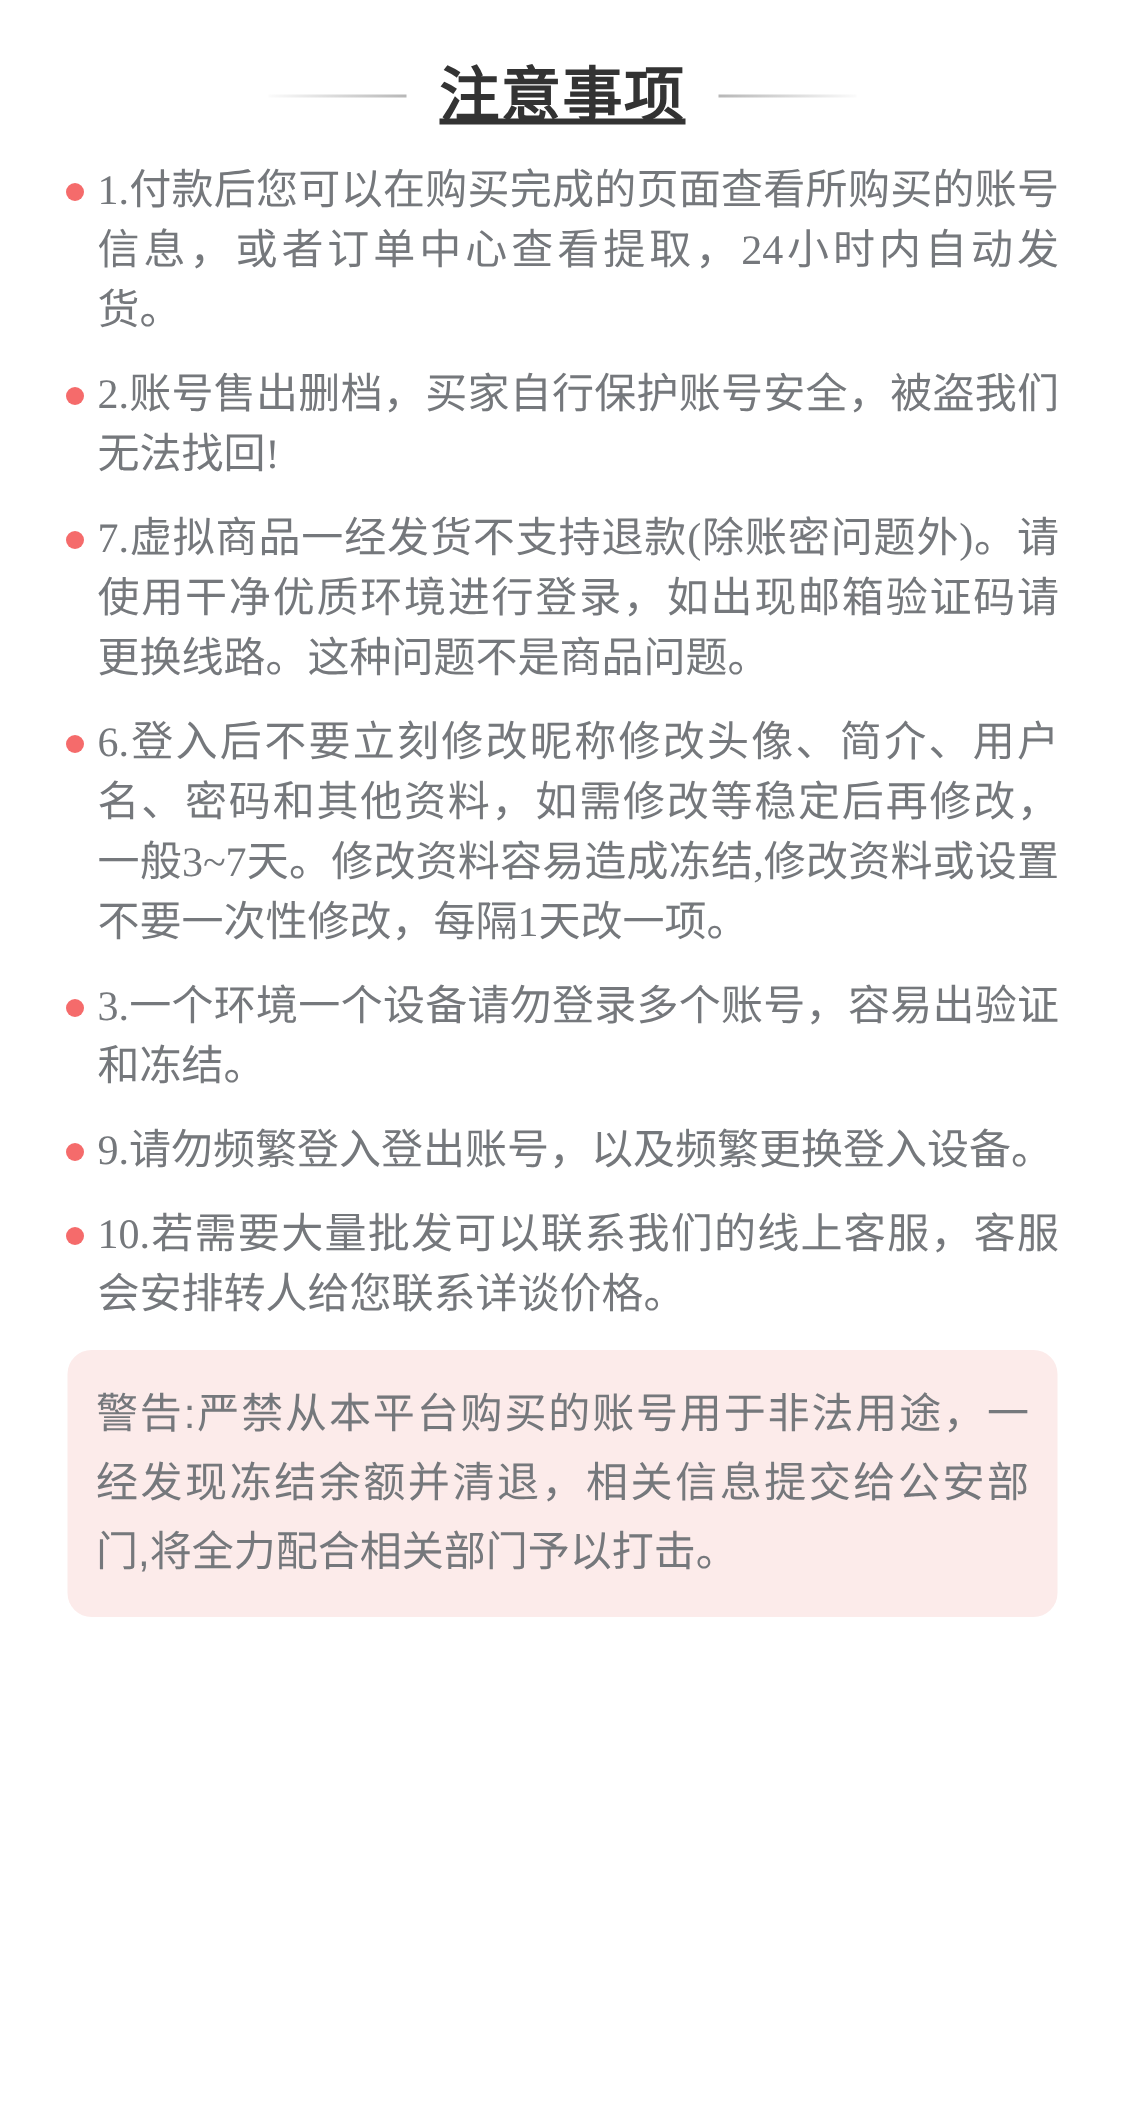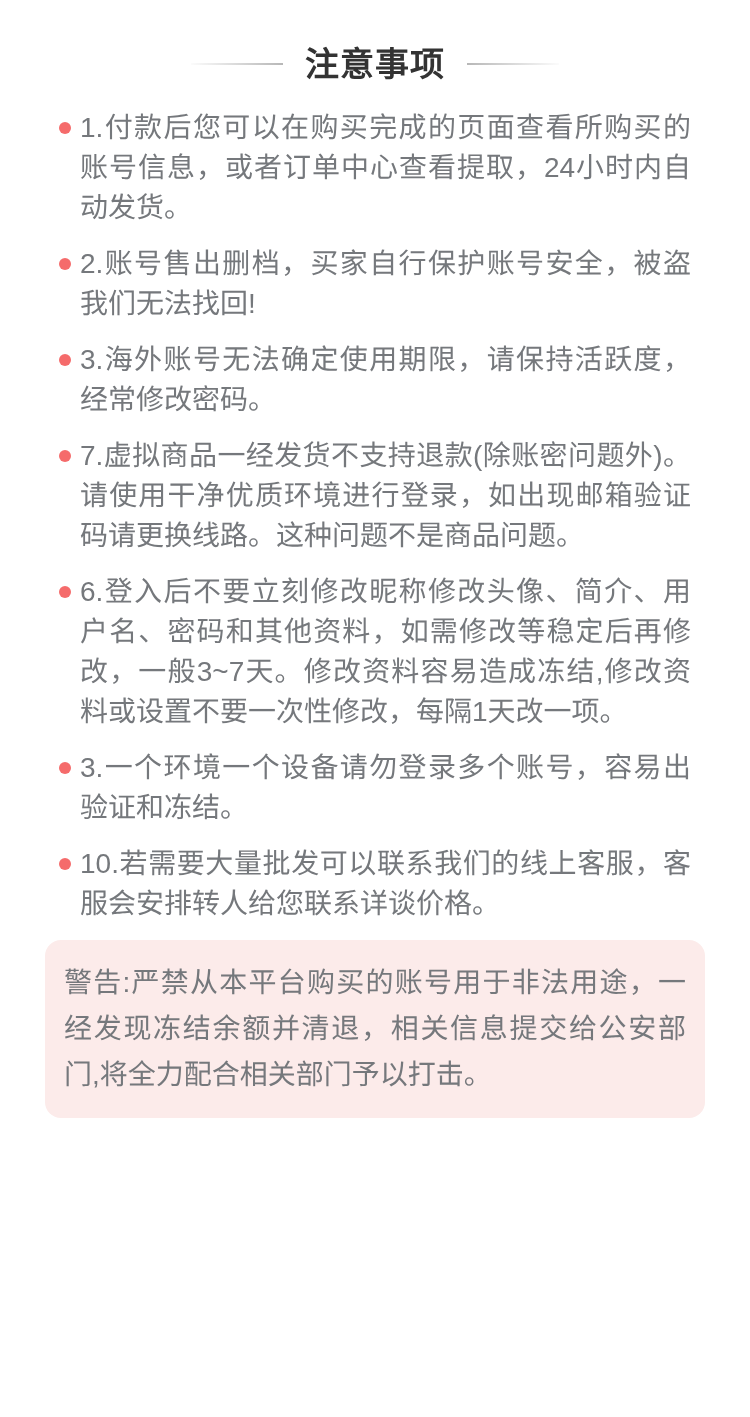--- a/index.html
+++ b/index.html
@@ -34,31 +34,33 @@
   .title-row .divider.left {
     background: linear-gradient(to left, #b7b7b7, rgba(183,183,183,0.05));
     margin-right: 22px;
   }
   .title-row .divider.right {
     background: linear-gradient(to right, #b7b7b7, rgba(183,183,183,0.05));
     margin-left: 22px;
   }
   .page-title {
     margin: 0;
-    font-size: 34px;
+    font-size: 40px;
     line-height: 44px;
     font-weight: bold;
     color: var(--title-color, #333333);
     letter-spacing: 1px;
+    text-decoration: underline;
   }
   
   .notice-list {
     list-style: none;
-    margin: 15px;
+    margin: 0;
     padding: 0 44px 0 65px;
+    font-family: Liberation Serif, serif;
   }
   .notice-item {
     position: relative;
     margin: 0 0 16px 0;
   }
   .notice-item:last-child { margin-bottom: 0; }
   .notice-item .dot {
     position: absolute;
     left: -21px;
     top: 14px;
@@ -109,33 +111,33 @@
       <li class="notice-item">
         <span class="dot"></span>
         <p class="txt">1.付款后您可以在购买完成的页面查看所购买的账号信息，或者订单中心查看提取，24小时内自动发货。</p>
       </li>
       <li class="notice-item">
         <span class="dot"></span>
         <p class="txt">2.账号售出删档，买家自行保护账号安全，被盗我们无法找回!</p>
       </li>
       <li class="notice-item">
         <span class="dot"></span>
-        <p class="txt">3.海外账号无法确定使用期限，请保持活跃度，经常修改密码。</p>
-      </li>
-      <li class="notice-item">
-        <span class="dot"></span>
         <p class="txt">7.虚拟商品一经发货不支持退款(除账密问题外)。请使用干净优质环境进行登录，如出现邮箱验证码请更换线路。这种问题不是商品问题。</p>
       </li>
       <li class="notice-item">
         <span class="dot"></span>
         <p class="txt">6.登入后不要立刻修改昵称修改头像、简介、用户名、密码和其他资料，如需修改等稳定后再修改，一般3~7天。修改资料容易造成冻结,修改资料或设置不要一次性修改，每隔1天改一项。</p>
       </li>
       <li class="notice-item">
         <span class="dot"></span>
         <p class="txt">3.一个环境一个设备请勿登录多个账号，容易出验证和冻结。</p>
+      </li>
+      <li class="notice-item">
+        <span class="dot"></span>
+        <p class="txt">9.请勿频繁登入登出账号，以及频繁更换登入设备。</p>
       </li>
       <li class="notice-item">
         <span class="dot"></span>
         <p class="txt">10.若需要大量批发可以联系我们的线上客服，客服会安排转人给您联系详谈价格。</p>
       </li>
     </ul>
 
   <div class="warning-box">
     <p class="warning-text">警告:严禁从本平台购买的账号用于非法用途，一经发现冻结余额并清退，相关信息提交给公安部门,将全力配合相关部门予以打击。</p>
   </div>

